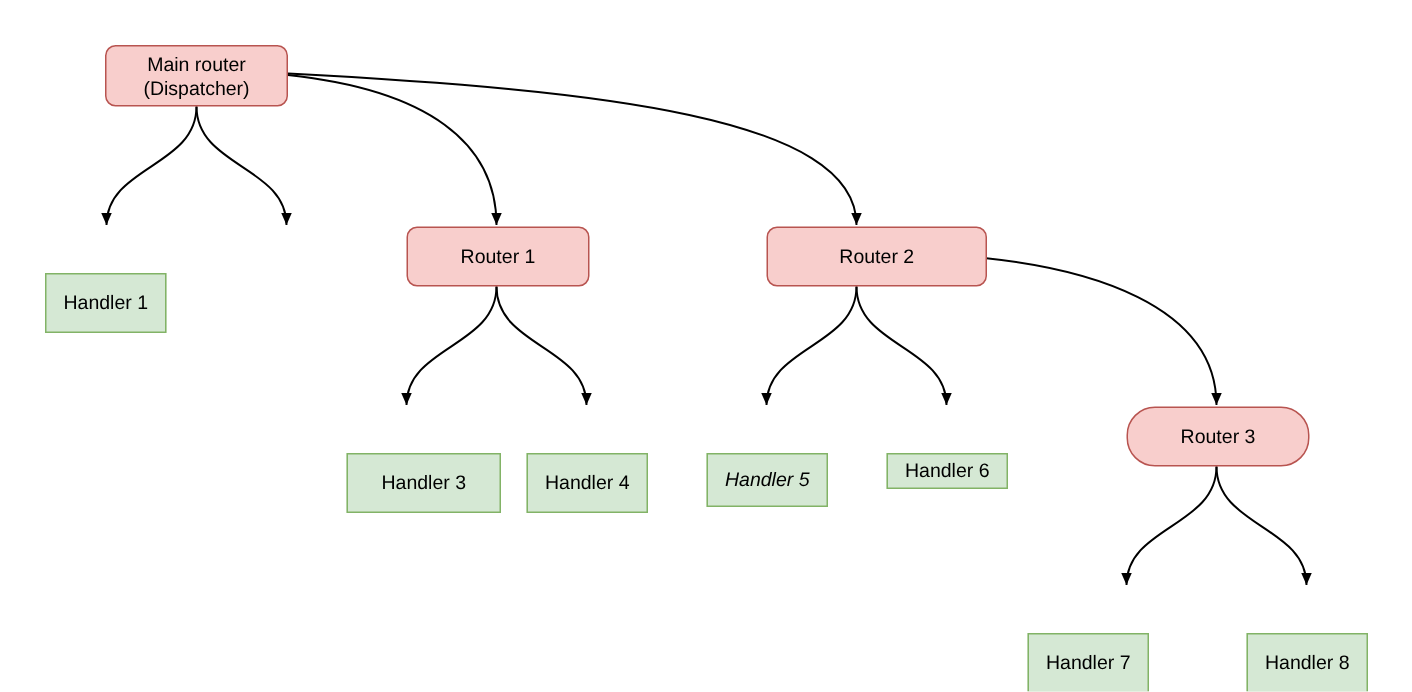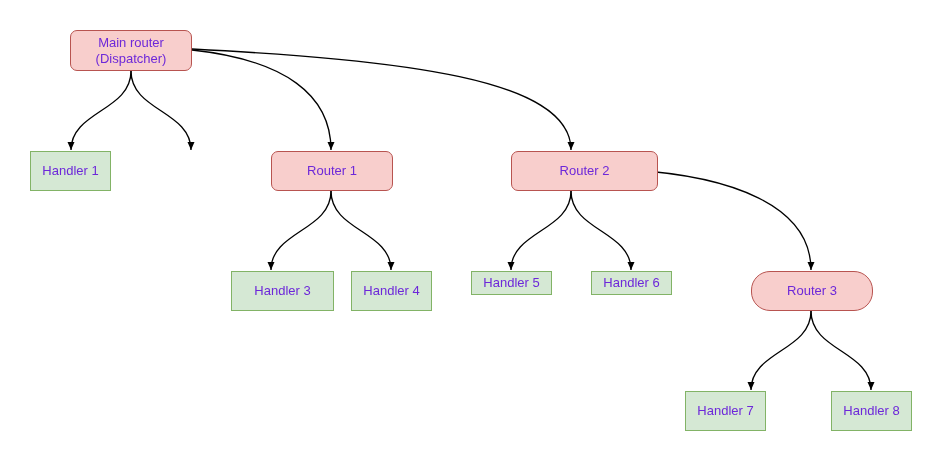--- a/index.html
+++ b/index.html
@@ -29,31 +29,32 @@
   }
   .node {
     position: absolute;
     box-sizing: border-box;
     display: flex;
     flex-direction: column;
     align-items: center;
     justify-content: center;
     font-size: 13px;
     line-height: 16px;
-    color: #6d28d9;
+    color: #000000;
     text-align: right;
   }
   .node.router {
     background: var(--router-fill, #f8cecc);
     border: 1.5px solid var(--router-stroke, #b85450);
     border-radius: 7px;
   }
   .node.handler {
     background: var(--handler-fill, #d5e8d4);
     border: 1.5px solid var(--handler-stroke, #82b366);
+    margin-top: 31px;
   }
 </style>
 </head>
 <body>
 
 <div class="canvas">
 
   <svg class="edges" width="941" height="461" viewBox="0 0 941 461" xmlns="http://www.w3.org/2000/svg">
     <defs>
       <marker id="arrow" markerUnits="userSpaceOnUse" markerWidth="10" markerHeight="9" refX="8" refY="3.5" orient="auto">
@@ -92,21 +93,21 @@
   </div>
 
   <div class="node handler" style="left:231px; top:271px; width:103px; height:40px;">
     <span>Handler 3</span>
   </div>
 
   <div class="node handler" style="left:351px; top:271px; width:81px; height:40px;">
     <span>Handler 4</span>
   </div>
 
-  <div class="node handler" style="left:471px; top:271px; width:81px; height:24px;">
+  <div class="node handler" style="left:471px; top:271px; width:81px; height:36px;font-style:italic;">
     <span>Handler 5</span>
   </div>
 
   <div class="node handler" style="left:591px; top:271px; width:81px; height:24px;">
     <span>Handler 6</span>
   </div>
 
   <div class="node router" style="left:751px; top:271px; width:122px; height:40px;border-radius:19px;">
     <span>Router 3</span>
   </div>

